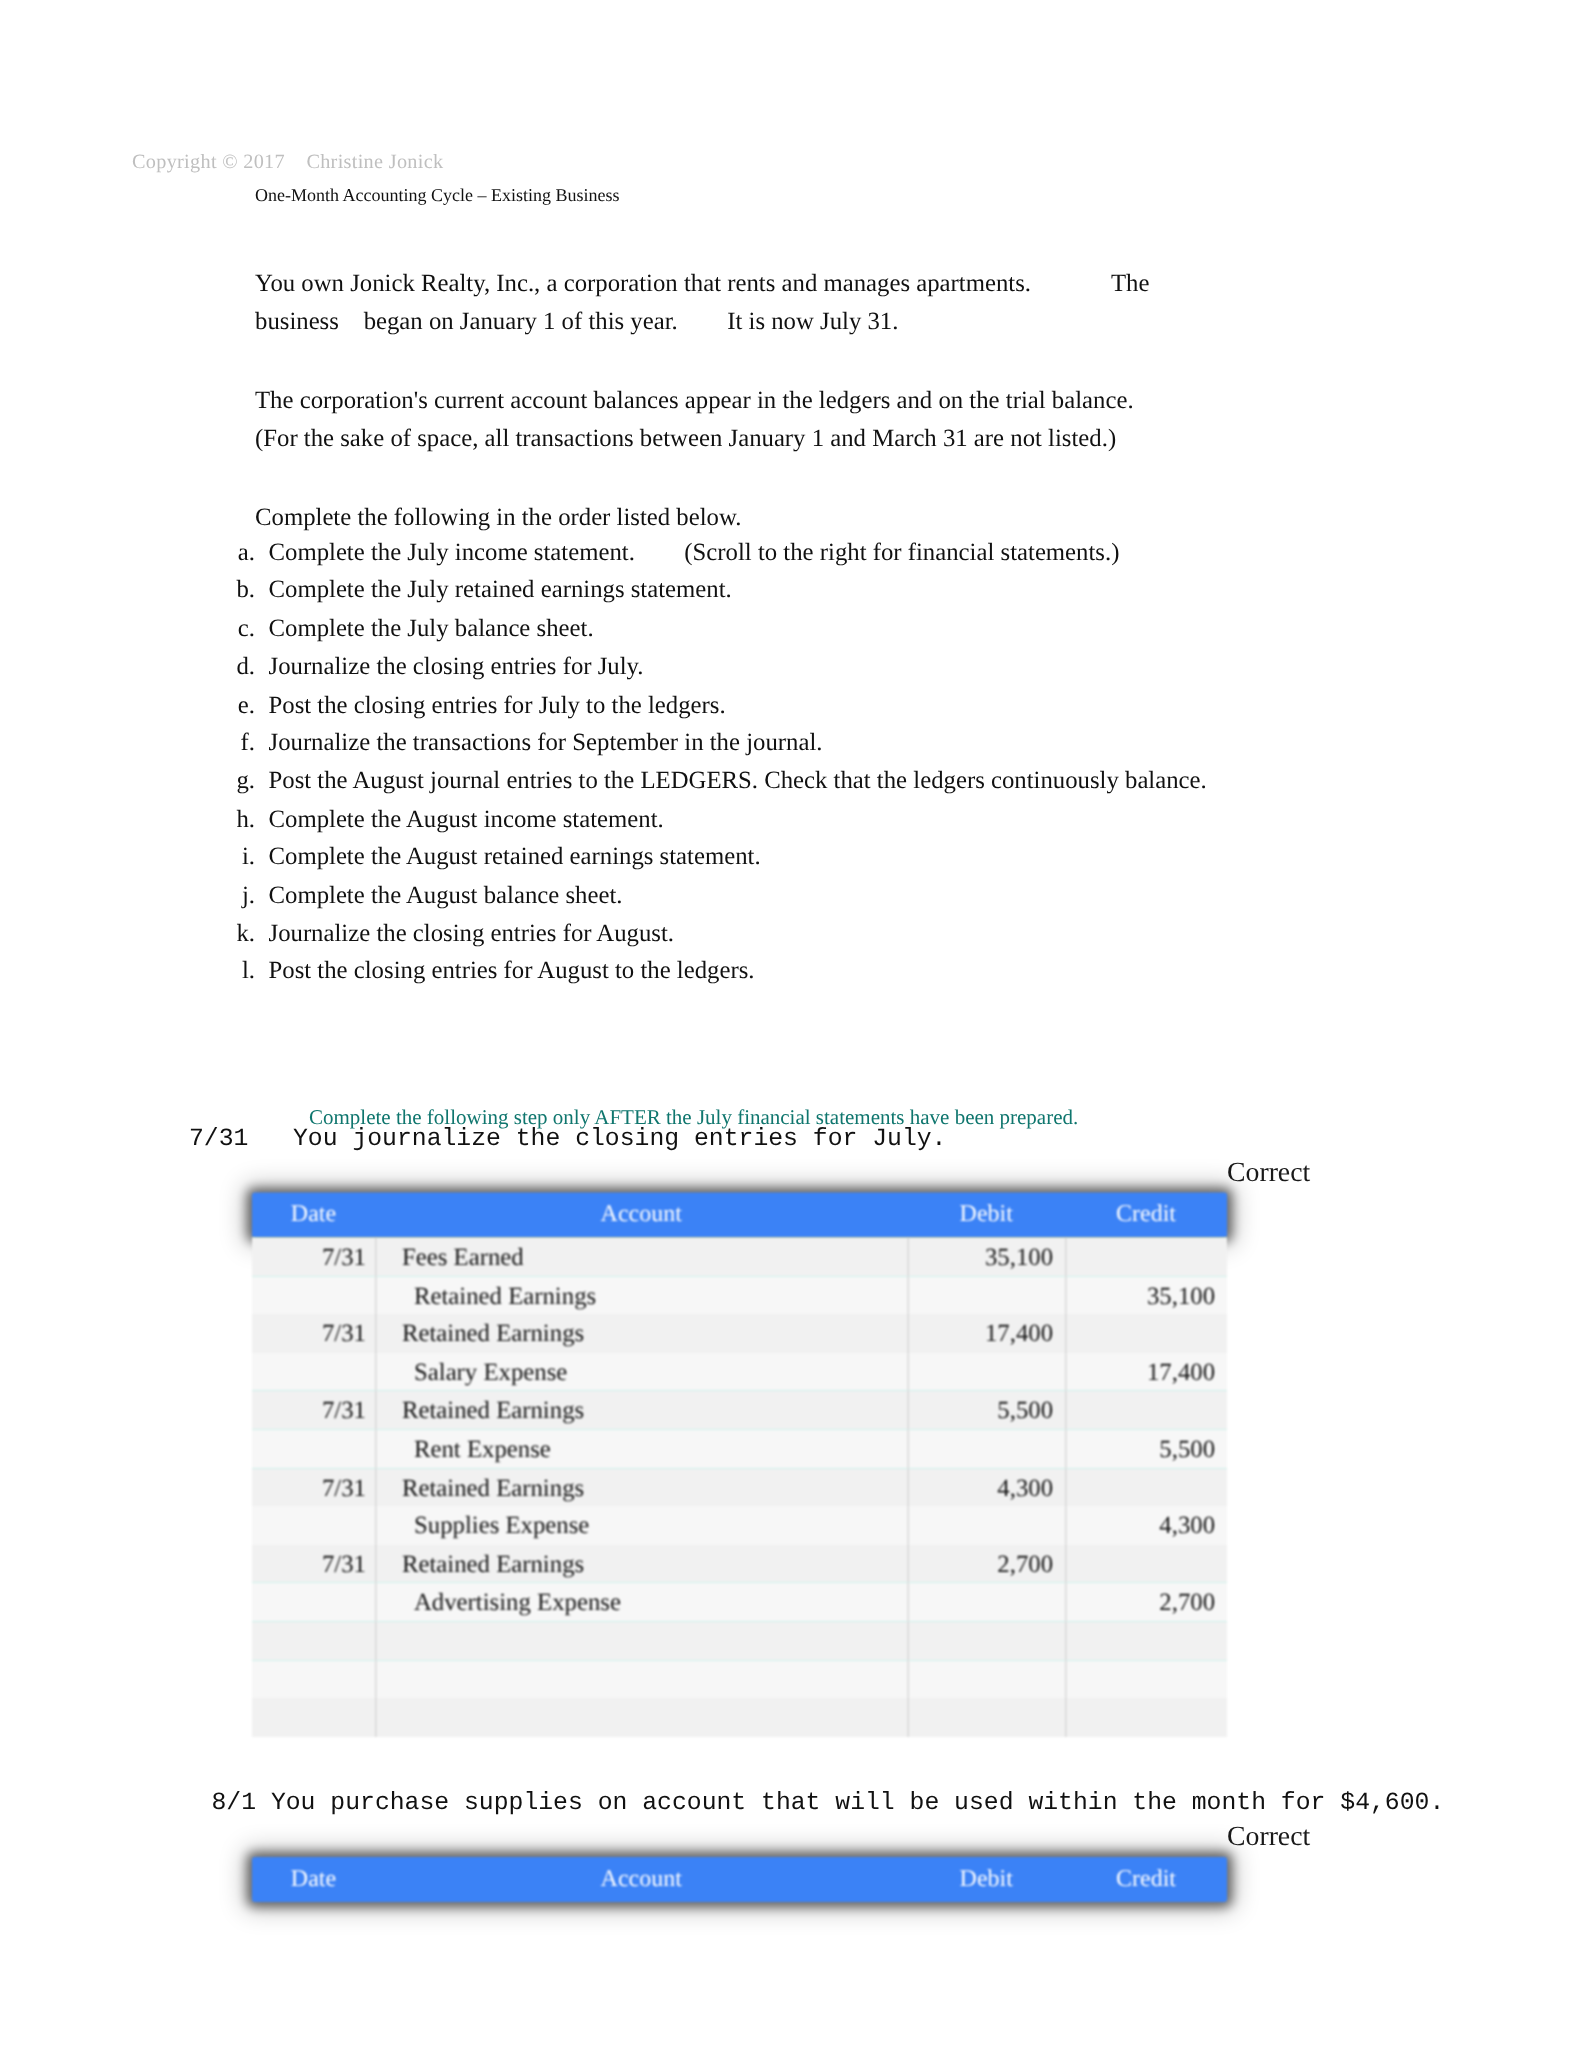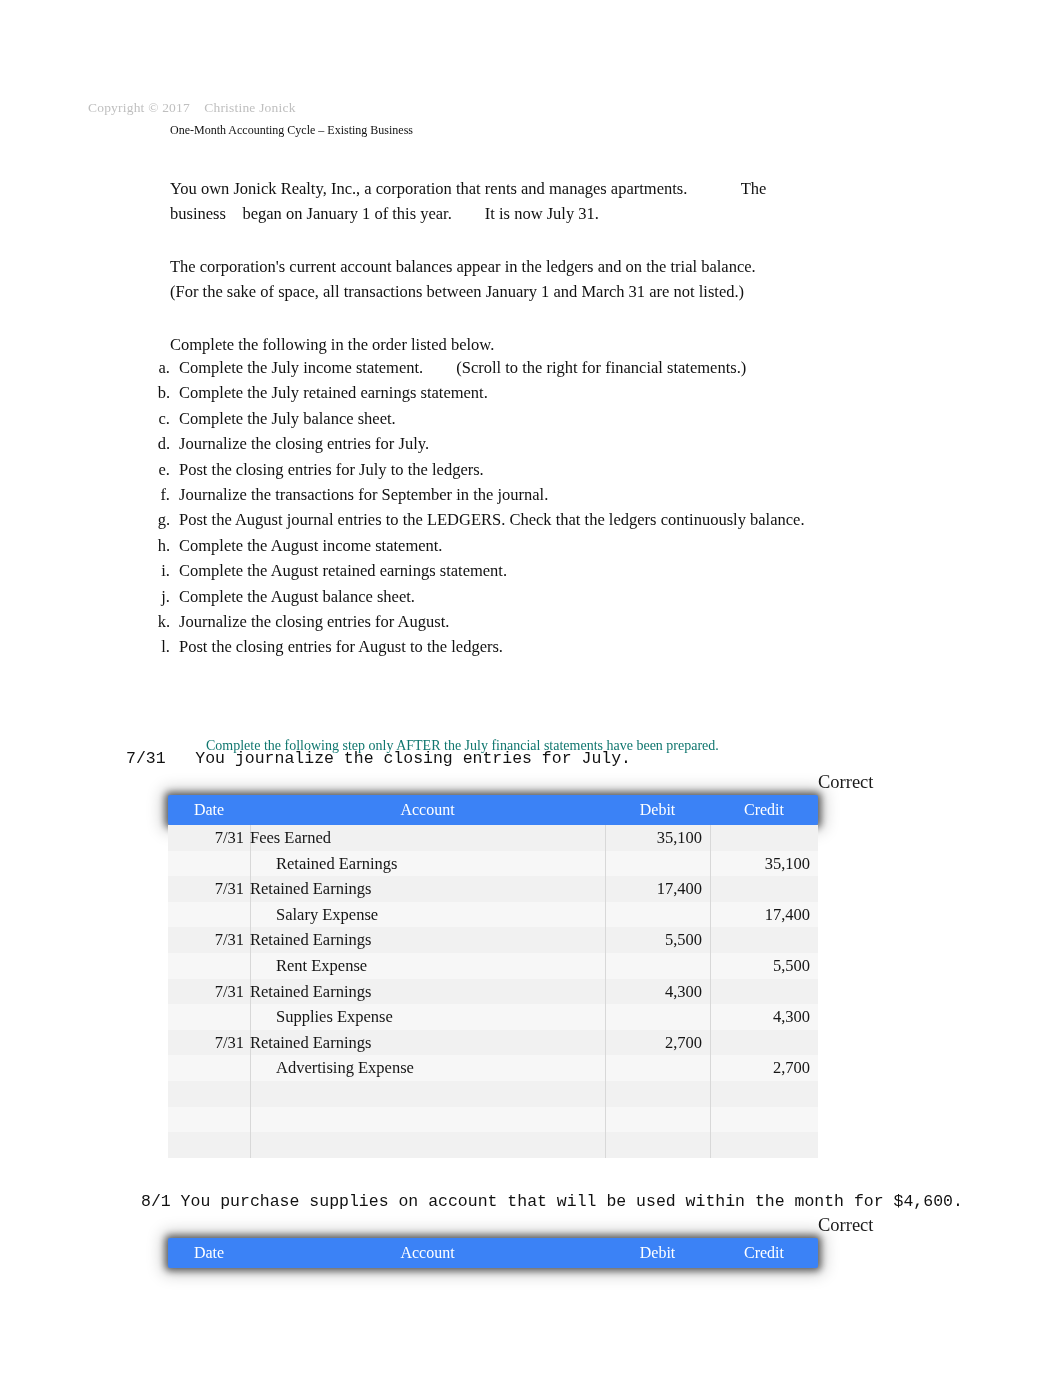--- a/index.html
+++ b/index.html
@@ -170,21 +170,21 @@
     position: absolute;
     top: 0;
     height: 25.6px;
     line-height: 25.6px;
     font-size: 16.5px;
     color: #151515;
     white-space: pre;
     overflow: hidden;
   }
   .cell.date   { left: 0px;   width: 76px; text-align: right; padding-right: 6px; }
-  .cell.acct   { left: 82px;  width: 350px; text-align: left; padding-left: 0; }
+  .cell.acct   { left: 82px;  width: 350px; text-align: left; padding-left: 18px; }
   .cell.acct.indent { padding-left: 26px; }
   .cell.debit  { left: 437px; width: 97px;  text-align: right; padding-right: 8px; }
   .cell.credit { left: 542px; width: 100px; text-align: right; padding-right: 8px; }
 </style>
 </head>
 <body>
 
 <div class="page">
 
   <div class="copyright">Copyright © 2017    Christine Jonick</div>

